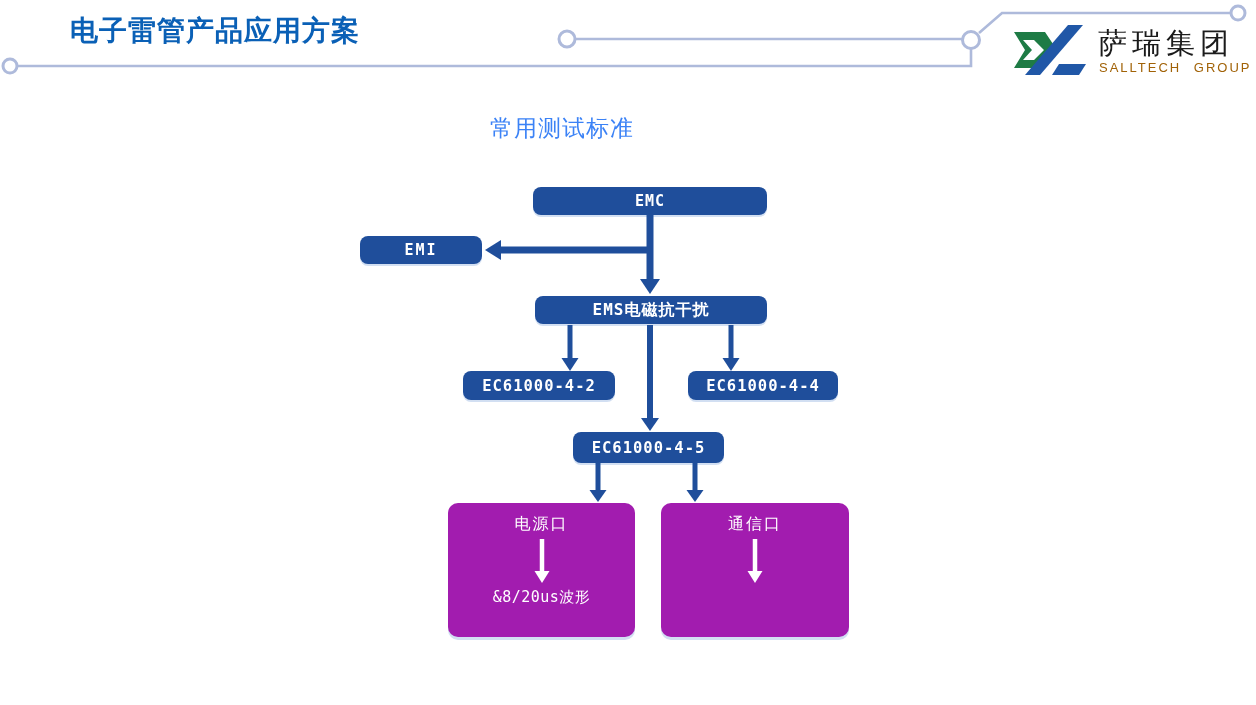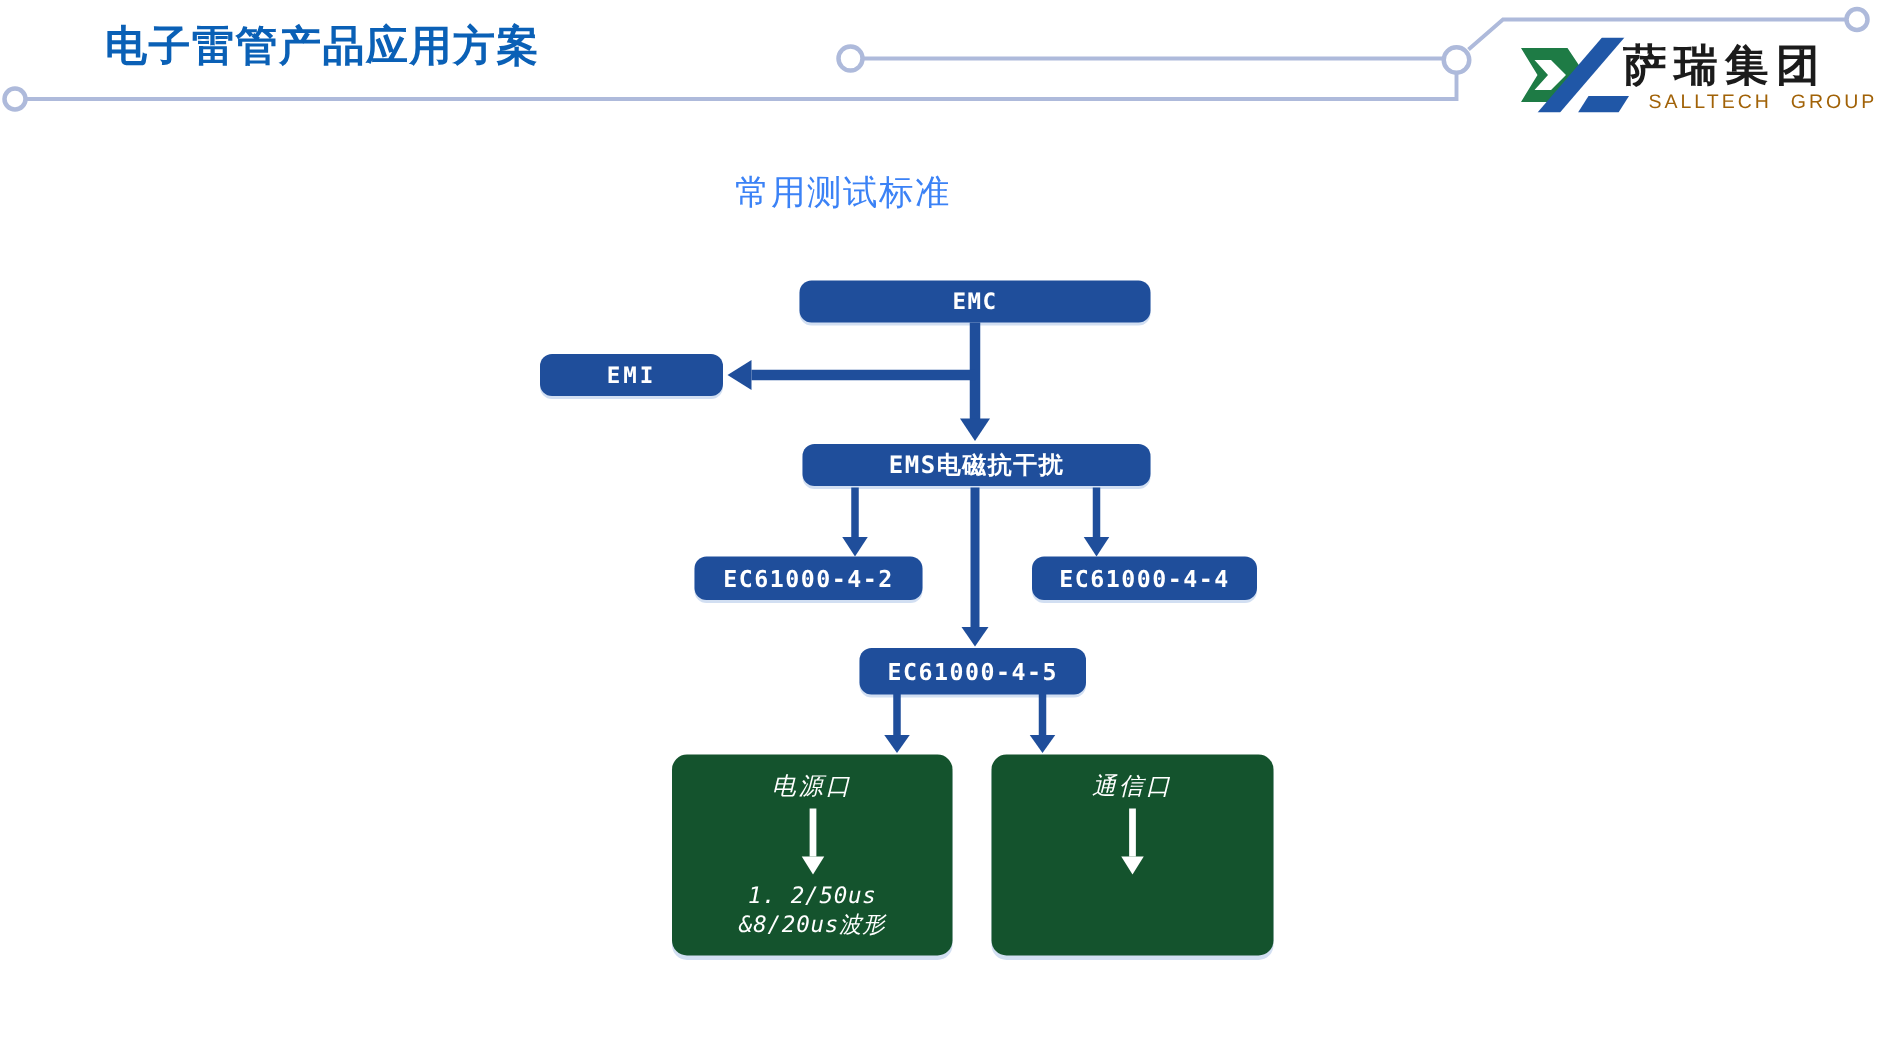--- a/index.html
+++ b/index.html
@@ -10,21 +10,21 @@
   .page-title{
     position:absolute;left:70px;top:12px;
     font-size:28px;font-weight:bold;letter-spacing:1px;
     color:#0A60B6;white-space:nowrap;
   }
   .deco{position:absolute;left:0;top:0;pointer-events:none;}
   
   .logo{position:absolute;left:1014px;top:24px;width:232px;height:56px;}
   .logo-mark{position:absolute;left:0;top:1px;}
   .logo-name{
-    position:absolute;left:68px;top:0px;font-size:29px;font-weight:700;
+    position:absolute;left:84px;top:0px;font-size:29px;font-weight:400;
     letter-spacing:5px;color:#1b1b1b;white-space:nowrap;
   }
   .logo-sub{
     position:absolute;left:85px;top:36px;font-size:13px;font-weight:500;
     letter-spacing:2px;word-spacing:7px;color:#a16207;white-space:nowrap;
   }
   .section-title{
     position:absolute;left:490px;top:113px;width:300px;text-align:left;
     font-size:23px;font-weight:400;color:#3b82f6;letter-spacing:1px;
   }
@@ -37,22 +37,22 @@
     box-shadow:0 2px 0 rgba(173,197,231,.55);
     text-align:center;
   }
   #n-emc{left:533px;top:187px;width:234px;height:28px;}
   #n-emi{left:360px;top:236px;width:122px;height:28px;letter-spacing:2px;}
   #n-ems{left:535px;top:296px;width:232px;height:28px;font-size:16px;}
   #n-ec2{left:463px;top:371px;width:152px;height:29px;font-size:15.5px;}
   #n-ec4{left:688px;top:371px;width:150px;height:29px;font-size:15.5px;}
   #n-ec5{left:573px;top:432px;width:151px;height:31px;font-size:15.5px;}
   .bignode{
-    position:absolute;background:#14532d;color:#fff;border-radius:10px;
-    text-align:center;box-shadow:0 3px 0 rgba(173,197,231,.55);font-style:italic;
+    position:absolute;background:#a21caf;color:#fff;border-radius:10px;
+    text-align:center;box-shadow:0 3px 0 rgba(173,197,231,.55);
   }
   #n-power{left:448px;top:503px;width:187px;height:134px;}
   #n-comm{left:661px;top:503px;width:188px;height:134px;}
   .bn-title{margin-top:11px;font-size:16px;letter-spacing:2px;font-weight:500;}
   .bn-line{font-size:15px;line-height:19px;letter-spacing:.5px;
     font-family:"DejaVu Sans Mono","DejaVu Sans",sans-serif;}
   .bn-arrow{display:block;margin:2px auto 3px auto;}
   .arrows{position:absolute;left:0;top:0;pointer-events:none;z-index:5;}
 </style>
 </head>
@@ -95,21 +95,20 @@
   <div class="node" id="n-ec2">EC61000-4-2</div>
   <div class="node" id="n-ec4">EC61000-4-4</div>
   <div class="node" id="n-ec5">EC61000-4-5</div>
 
   <div class="bignode" id="n-power">
     <div class="bn-title">电源口</div>
     <svg class="bn-arrow" width="20" height="48" viewBox="0 0 20 48">
       <line x1="10" y1="2" x2="10" y2="34" stroke="#ffffff" stroke-width="4.5"></line>
       <polygon points="2.5,34 17.5,34 10,46" fill="#ffffff"></polygon>
     </svg>
-    <div class="bn-line">1. 2/50us</div>
     <div class="bn-line">&amp;8/20us波形</div>
   </div>
 
   <div class="bignode" id="n-comm">
     <div class="bn-title">通信口</div>
     <svg class="bn-arrow" width="20" height="48" viewBox="0 0 20 48">
       <line x1="10" y1="2" x2="10" y2="34" stroke="#ffffff" stroke-width="4.5"></line>
       <polygon points="2.5,34 17.5,34 10,46" fill="#ffffff"></polygon>
     </svg>
   </div>

